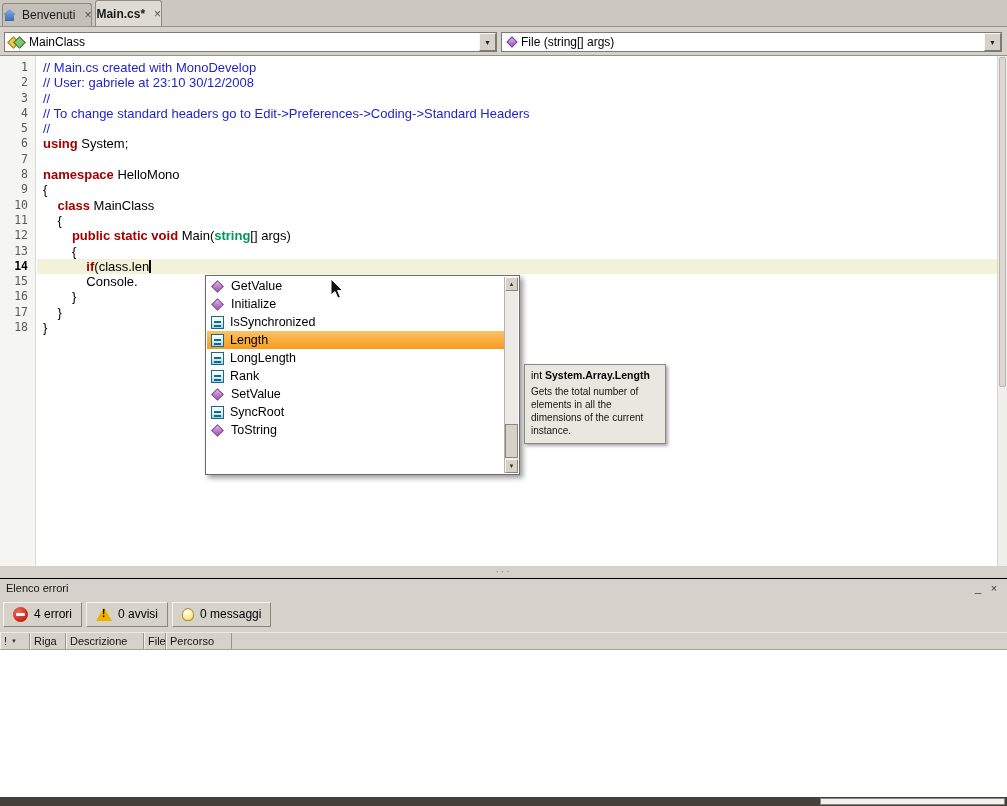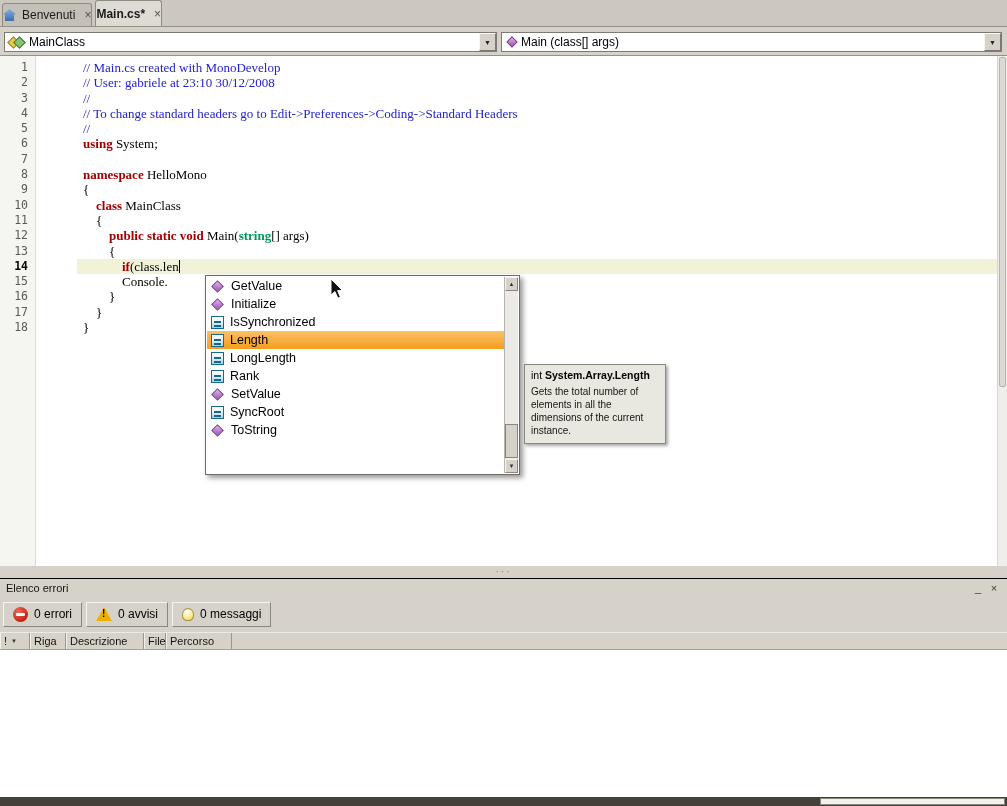--- a/index.html
+++ b/index.html
@@ -38,21 +38,21 @@
 
   
   .editor { position:absolute; left:0; top:55px; width:1007px; height:511px; background:#fff;
             border-top:1px solid #94908a; overflow:hidden; }
   .gutter { position:absolute; left:0; top:0; bottom:0; width:36px; background:#f5f5f2;
             border-right:1px solid #dad9d4; padding-top:4px;
             font-family:"DejaVu Sans Mono",monospace; font-size:11.5px; color:#5c5a54; text-align:right; }
   .gut-num { height:15.3px; line-height:15.3px; padding-right:7px; }
   .gut-num.cur { color:#000; font-weight:bold; }
   .code { position:absolute; left:37px; top:0; right:10px; padding-top:4px;
-          font-family:Liberation Serif, serif; font-size:13px;padding-left:40px; }
+          font-family:Liberation Sans, sans-serif; font-size:13px; }
   .code-line { height:15.3px; line-height:15.3px; white-space:pre; padding-left:6px; }
   .code-line.current { background:#f2f2d8; }
   .seg-c { color:#2323c8; }
   .seg-k { color:#a40000; font-weight:bold; }
   .seg-t { color:#00985a; font-weight:bold;margin-top:12px; }
   .seg-p { color:#000; }
   .caret { display:inline-block; width:1.5px; height:13px; background:#000; vertical-align:-2px; }
   .editor-scrollbar { position:absolute; right:0; top:0; bottom:0; width:10px; background:#efeeea;
             border-left:1px solid #d8d6d0; }
   .editor-scrollbar .thumb { position:absolute; left:1px; right:1px; top:1px; height:330px;
@@ -147,21 +147,21 @@
     </div>
 
   <div class="navbar">
     <div class="combo combo-left">
       <span class="class-icon"></span>
       <span class="combo-text">MainClass</span>
       <span class="combo-btn">▼</span>
     </div>
     <div class="combo combo-right">
       <span class="method-diamond-icon"></span>
-      <span class="combo-text">Main (class[] args)</span>
+      <span class="combo-text">File (string[] args)</span>
       <span class="combo-btn">▼</span>
     </div>
   </div>
 
   <div class="editor">
     <div class="gutter">
         <div class="gut-num">1</div>
         <div class="gut-num">2</div>
         <div class="gut-num">3</div>
         <div class="gut-num">4</div>
@@ -266,21 +266,21 @@
 
   <div class="errorpanel">
     <div class="ep-header">
       <span class="ep-title">Elenco errori</span>
       <span class="ep-min">_</span>
       <span class="ep-close">×</span>
     </div>
     <div class="ep-toolbar">
         <button class="ep-btn">
           <span class="icon-error"></span>
-          <span>0 errori</span>
+          <span>4 errori</span>
         </button>
         <button class="ep-btn">
           <span class="icon-warning"></span>
           <span>0 avvisi</span>
         </button>
         <button class="ep-btn">
           <span class="icon-message"></span>
           <span>0 messaggi</span>
         </button>
       </div>

